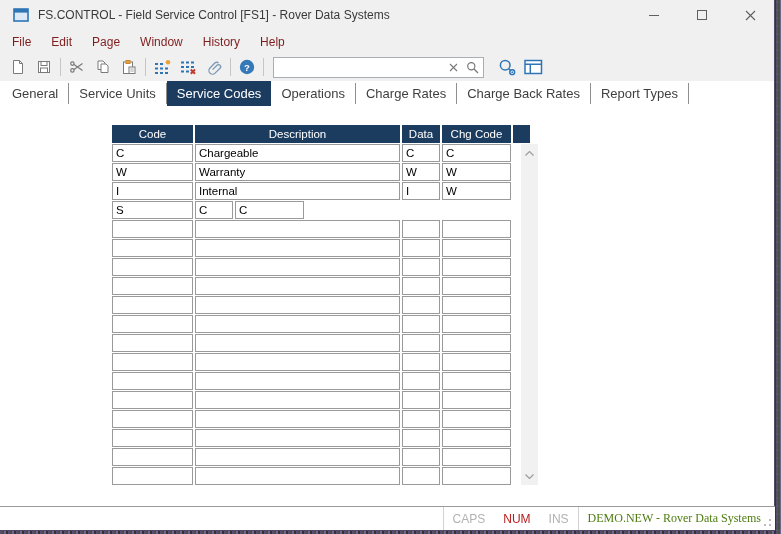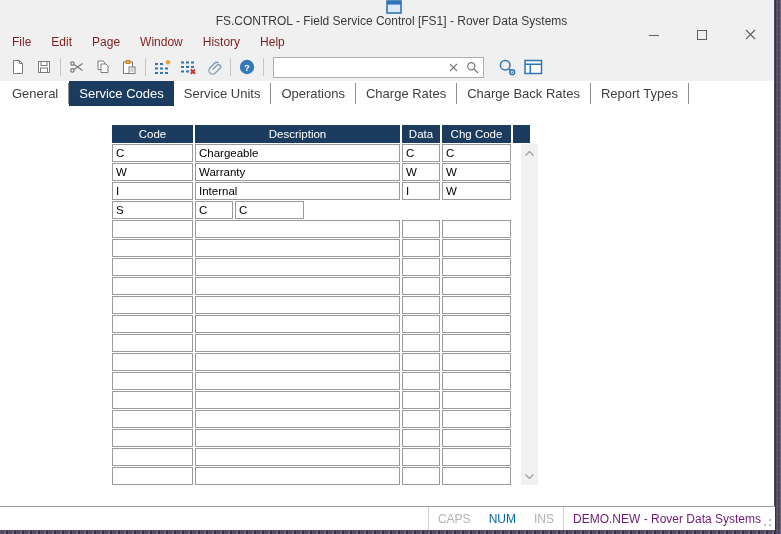--- a/index.html
+++ b/index.html
@@ -15,21 +15,21 @@
     background:
       repeating-linear-gradient(90deg, rgba(92,74,112,.85) 0 2px, rgba(64,82,60,.85) 2px 4px, rgba(122,104,142,.85) 4px 6px, rgba(44,42,64,.85) 6px 8px),
       repeating-linear-gradient(0deg, #5a4a6e 0 3px, #756a8a 3px 5px, #4a5a45 5px 8px);
   }
   .window {
     position:absolute; left:0; top:0; width:775px; height:531px;
     background:#fff;
     border-right:1px solid #514b66; border-bottom:1px solid #514b66;
   }
   
-  .titlebar { height:30px; background:#f0f0f0; display:flex; align-items:center;flex-direction:column; }
+  .titlebar { height:30px; background:#f0f0f0; display:flex; align-items:center; }
   .app-icon { margin-left:13px; width:16px; height:14px; flex:0 0 auto; }
   .title-text { margin-left:9px; font-size:12px; color:#3a3a3a; white-space:nowrap; }
   .win-buttons { margin-left:auto; display:flex; height:100%; }
   .win-btn { width:48px; height:100%; display:flex; align-items:center; justify-content:center; }
   
   .menubar { height:23px; background:#f0f0f0; display:flex; align-items:center; padding-left:2px; }
   .menu-item { padding:0 10px; font-size:12px; color:#7f1d1d; height:100%; display:flex; align-items:center; cursor:default; }
   
   .toolbar { height:28px; background:#f0f0f0; display:flex; align-items:center; padding-left:5px; }
   .tool-btn { width:26px; height:24px; display:flex; align-items:center; justify-content:center; flex:0 0 auto; }
@@ -72,22 +72,22 @@
   .vs-arrow { position:absolute; left:0; width:17px; height:16px; display:flex; align-items:center; justify-content:center; }
   .vs-up { top:1px; } .vs-down { bottom:1px; }
   
   .statusbar {
     position:absolute; left:0; top:506px; width:775px; height:24px; background:#fff;
     border-top:1px solid #9a9a9a; display:flex; align-items:center; font-size:12px;
   }
   .sb-spacer { flex:1; }
   .sb-sep { width:1px; height:100%; background:#d2d2d2; flex:0 0 auto; }
   .indicator { padding:0 9px; color:#b2b2b2; }
-  .indicator.active { color:#0369a1; }
-  .sb-status { padding:0 14px 0 9px; color:#701a75; white-space:nowrap; }
+  .indicator.active { color:#b91c1c; }
+  .sb-status { padding:0 14px 0 9px; color:#4d7c0f; white-space:nowrap;font-family:Liberation Serif, serif; }
   .grip { position:absolute; right:3px; bottom:3px; width:10px; height:10px; }
 </style>
 </head>
 <body>
 
 <div class="desktop"></div>
 
 <div class="window">
 
   <div class="titlebar">
@@ -215,22 +215,22 @@
     <div class="tool-btn">
       <svg width="19" height="16" viewBox="0 0 19 16" fill="none" stroke="#2e75b6" stroke-width="1.5">
         <rect x="1" y="1.5" width="16.5" height="13" fill="#fff"></rect>
         <path d="M1 5.2 h16.5 M6.3 5.2 V14.5"></path>
       </svg>
     </div>
   </div>
 
   <div class="tabbar">
       <div class="tab">General</div>
+      <div class="tab">Service Units</div>
       <div class="tab selected">Service Codes</div>
-      <div class="tab">Service Units</div>
       <div class="tab">Operations</div>
       <div class="tab">Charge Rates</div>
       <div class="tab">Charge Back Rates</div>
       <div class="tab">Report Types</div>
     </div>
 
   <div class="grid">
     <div class="grid-header">
         <div class="hcell col-code">Code</div>
         <div class="hcell col-desc">Description</div>

